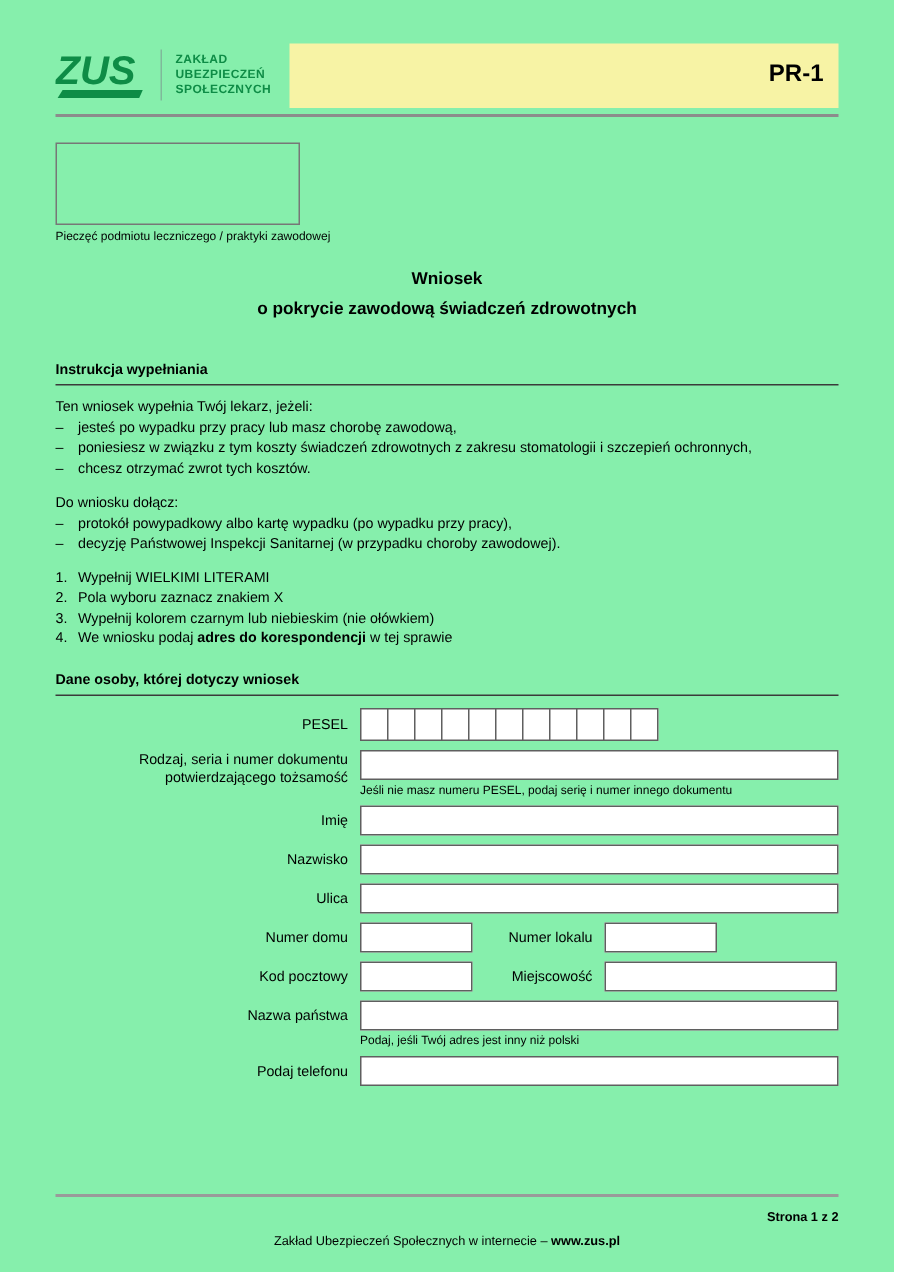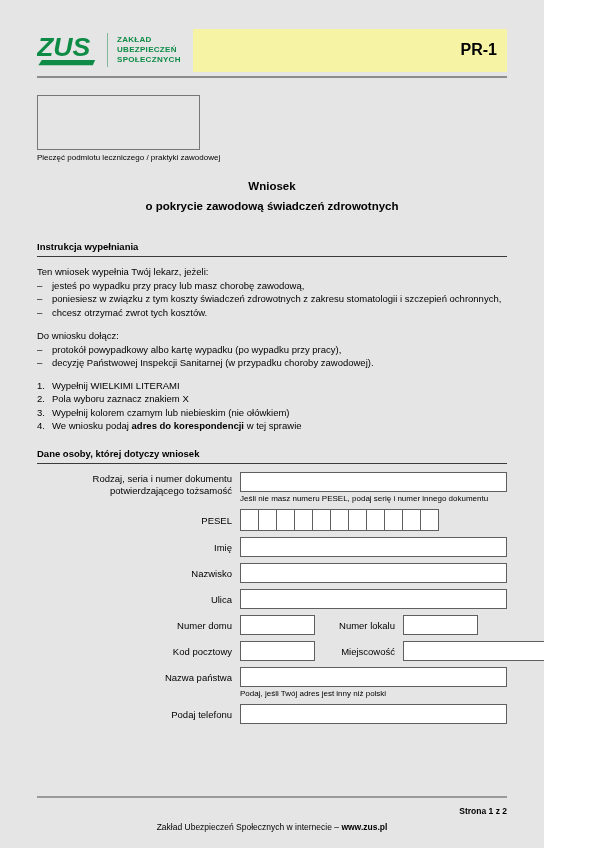--- a/index.html
+++ b/index.html
@@ -1,17 +1,17 @@
 <!DOCTYPE html>
 <html><head>
 <meta charset="utf-8">
 <style>
   html,body { margin:0; padding:0; background:#ffffff; }
   .page {
-    position:relative; width:544px; height:848px; background:#e5e5e5;
+    position:relative; width:596px; height:848px; background:#86efac;
     font-family:"Liberation Sans", sans-serif; color:#000; overflow:hidden;
   }
   .content { position:absolute; left:37px; right:37px; top:0; }
 
   
   .header { margin-top:24px; height:52px; display:flex; align-items:center; border-bottom:2px solid #8c8c8c; }
   .logo-wrap { display:flex; align-items:center; height:100%; }
   .org-divider { width:1px; height:34px; background:#7fb99a; margin:0 9px 0 8px; }
   .org { color:#0E8C46; font-size:8px; font-weight:bold; line-height:10px; letter-spacing:0.3px; }
   .band { flex:1; margin-left:12px; height:43px; display:flex; align-items:center; justify-content:flex-end; padding-right:10px; }
@@ -142,44 +142,44 @@
         <span class="num">4.</span>
         <span class="num-text"><span>We wniosku podaj </span><span class="bold">adres do korespondencji</span><span> w tej sprawie</span></span>
       </div>
     </div>
 
     <div class="sec-heading sec-dane">Dane osoby, której dotyczy wniosek</div>
 
     <div class="form">
 
       <div class="row">
+        <div class="flabel pesel-label">PESEL</div>
+        <div class="pesel-cells">
+          <input class="pcell" maxlength="1" style="">
+          <input class="pcell" maxlength="1" style="">
+          <input class="pcell" maxlength="1" style="">
+          <input class="pcell" maxlength="1" style="">
+          <input class="pcell" maxlength="1" style="">
+          <input class="pcell" maxlength="1" style="">
+          <input class="pcell" maxlength="1" style="">
+          <input class="pcell" maxlength="1" style="">
+          <input class="pcell" maxlength="1" style="">
+          <input class="pcell" maxlength="1" style="">
+          <input class="pcell" maxlength="1" style="">
+        </div>
+      </div>
+
+      <div class="row">
         <div class="flabel two-line">
           <div>Rodzaj, seria i numer dokumentu</div>
           <div>potwierdzającego tożsamość</div>
         </div>
         <div>
           <input class="tinput" style="">
           <div class="hint">Jeśli nie masz numeru PESEL, podaj serię i numer innego dokumentu</div>
-        </div>
-      </div>
-
-      <div class="row">
-        <div class="flabel pesel-label">PESEL</div>
-        <div class="pesel-cells">
-          <input class="pcell" maxlength="1" style="">
-          <input class="pcell" maxlength="1" style="">
-          <input class="pcell" maxlength="1" style="">
-          <input class="pcell" maxlength="1" style="">
-          <input class="pcell" maxlength="1" style="">
-          <input class="pcell" maxlength="1" style="">
-          <input class="pcell" maxlength="1" style="">
-          <input class="pcell" maxlength="1" style="">
-          <input class="pcell" maxlength="1" style="">
-          <input class="pcell" maxlength="1" style="">
-          <input class="pcell" maxlength="1" style="">
         </div>
       </div>
 
       <div class="row">
         <div class="flabel">Imię</div>
         <div>
           <input class="tinput" style="">
         </div>
       </div>
 

